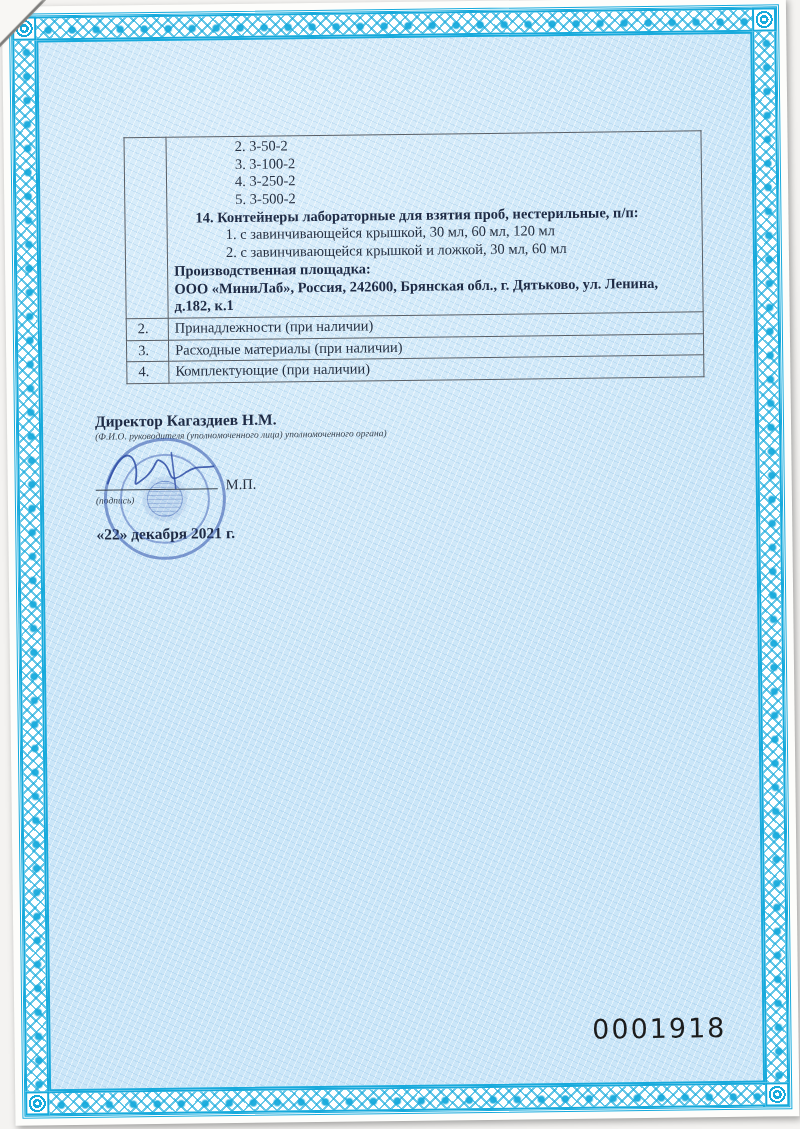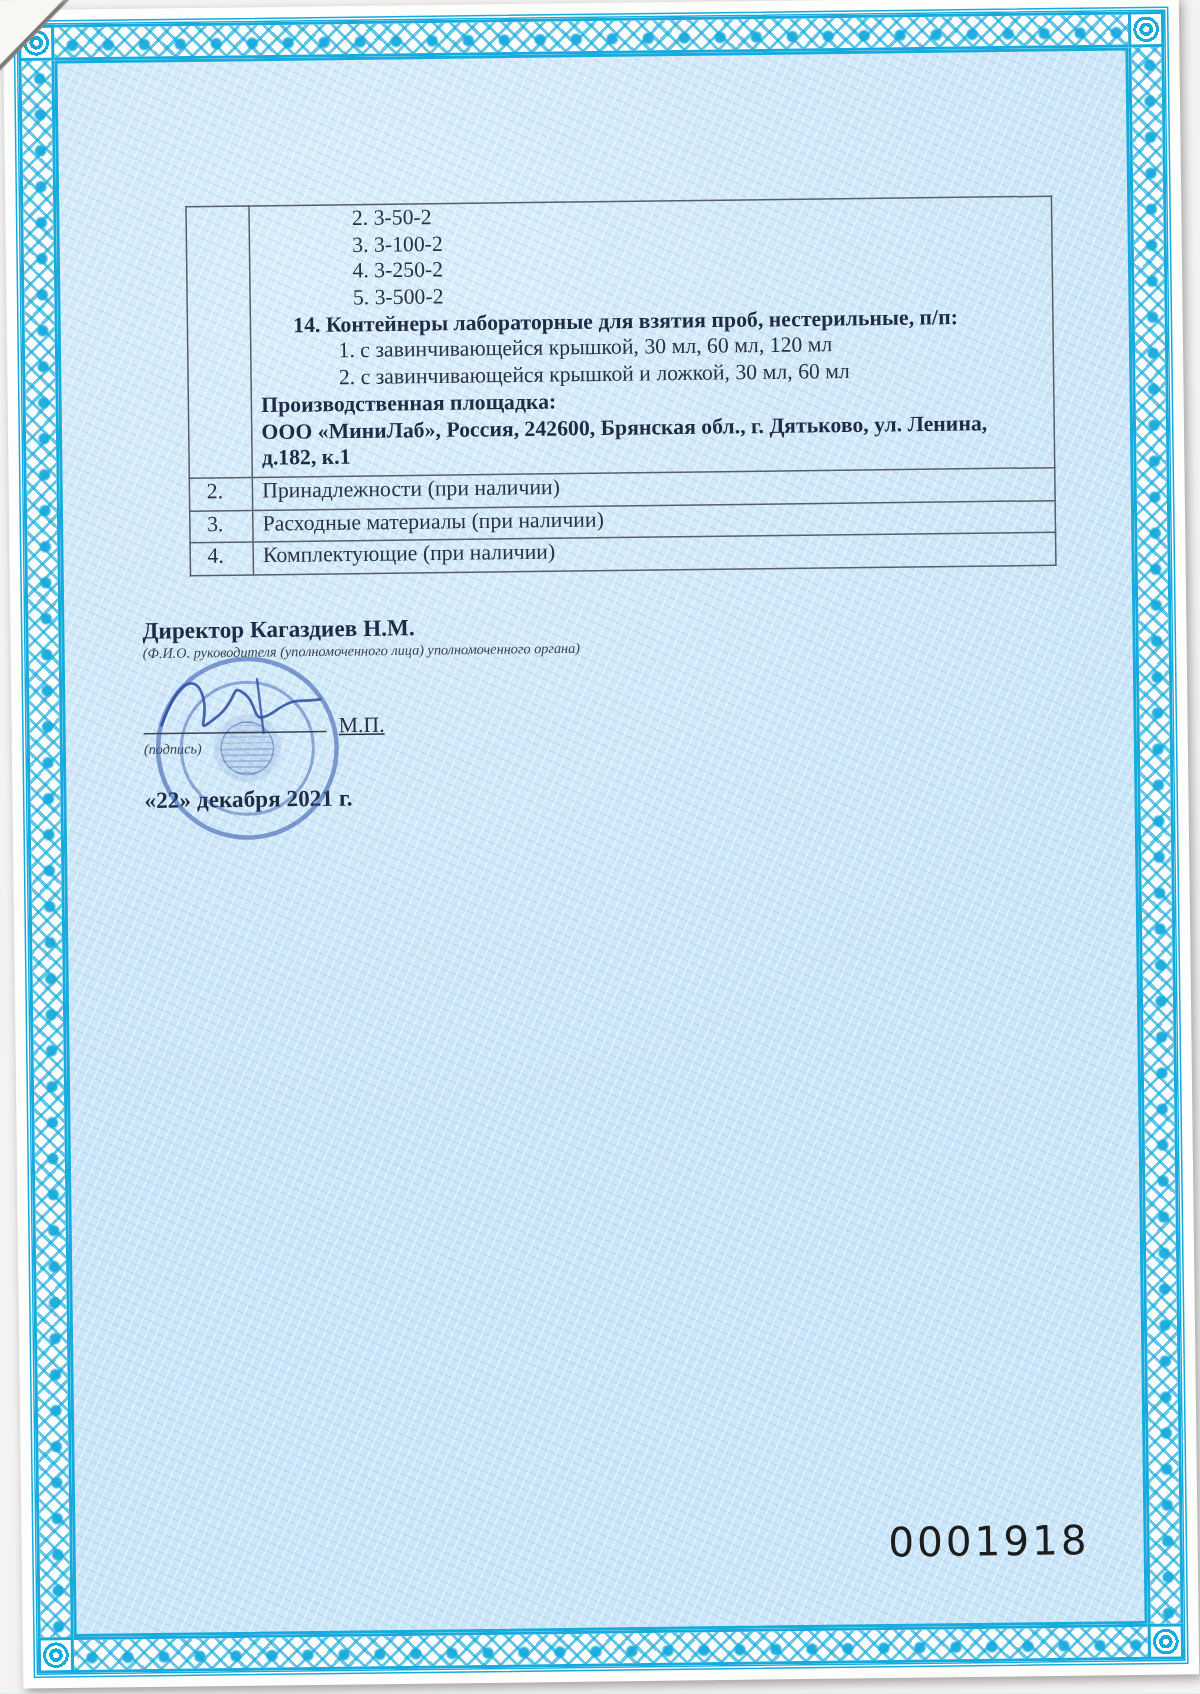--- a/index.html
+++ b/index.html
@@ -95,21 +95,21 @@
     margin: 28px 0 0 52px;
     width: 460px;
   }
   .director { font-weight: bold; font-size: 15.5px; color: #1f2b45; }
   .small-note { font-size: 9.5px; font-style: italic; color: #3a4450; margin-top: 1px; }
   .sig-line { margin-top: 36px; position: relative; font-size: 14.5px; }
   .sig-underline {
     display: inline-block; width: 122px;
     border-bottom: 1px solid #3a4450;
   }
-  .mp { display: inline-block; margin-left: 8px; font-size: 14.5px; color: #273142; text-decoration: underline; }
+  .mp { display: inline-block; margin-left: 8px; font-size: 14.5px; color: #273142; }
   .signature-svg {
     position: absolute; left: 6px; top: -34px;
     pointer-events: none;
   }
   .date-line { font-weight: bold; font-size: 15.5px; color: #1f2b45; margin-top: 20px; }
 
   
   .stamp {
     position: absolute; left: 8px; top: 26px;
     width: 122px; height: 122px;

